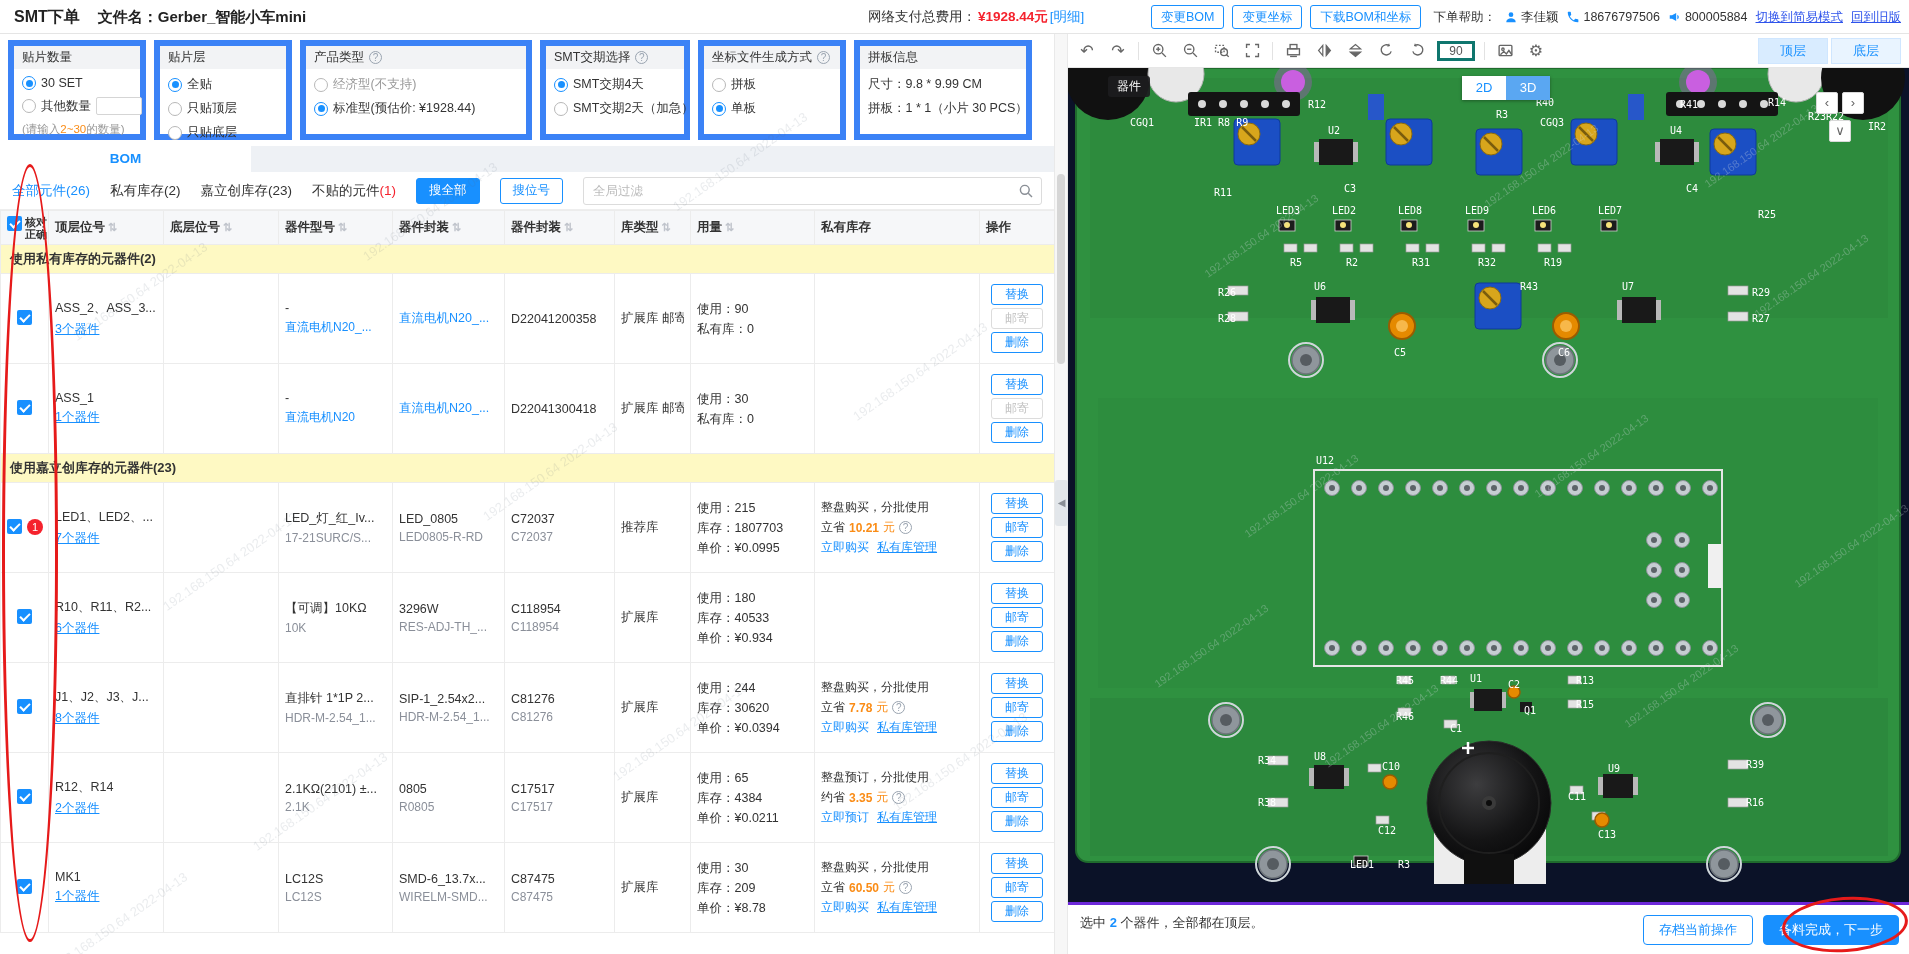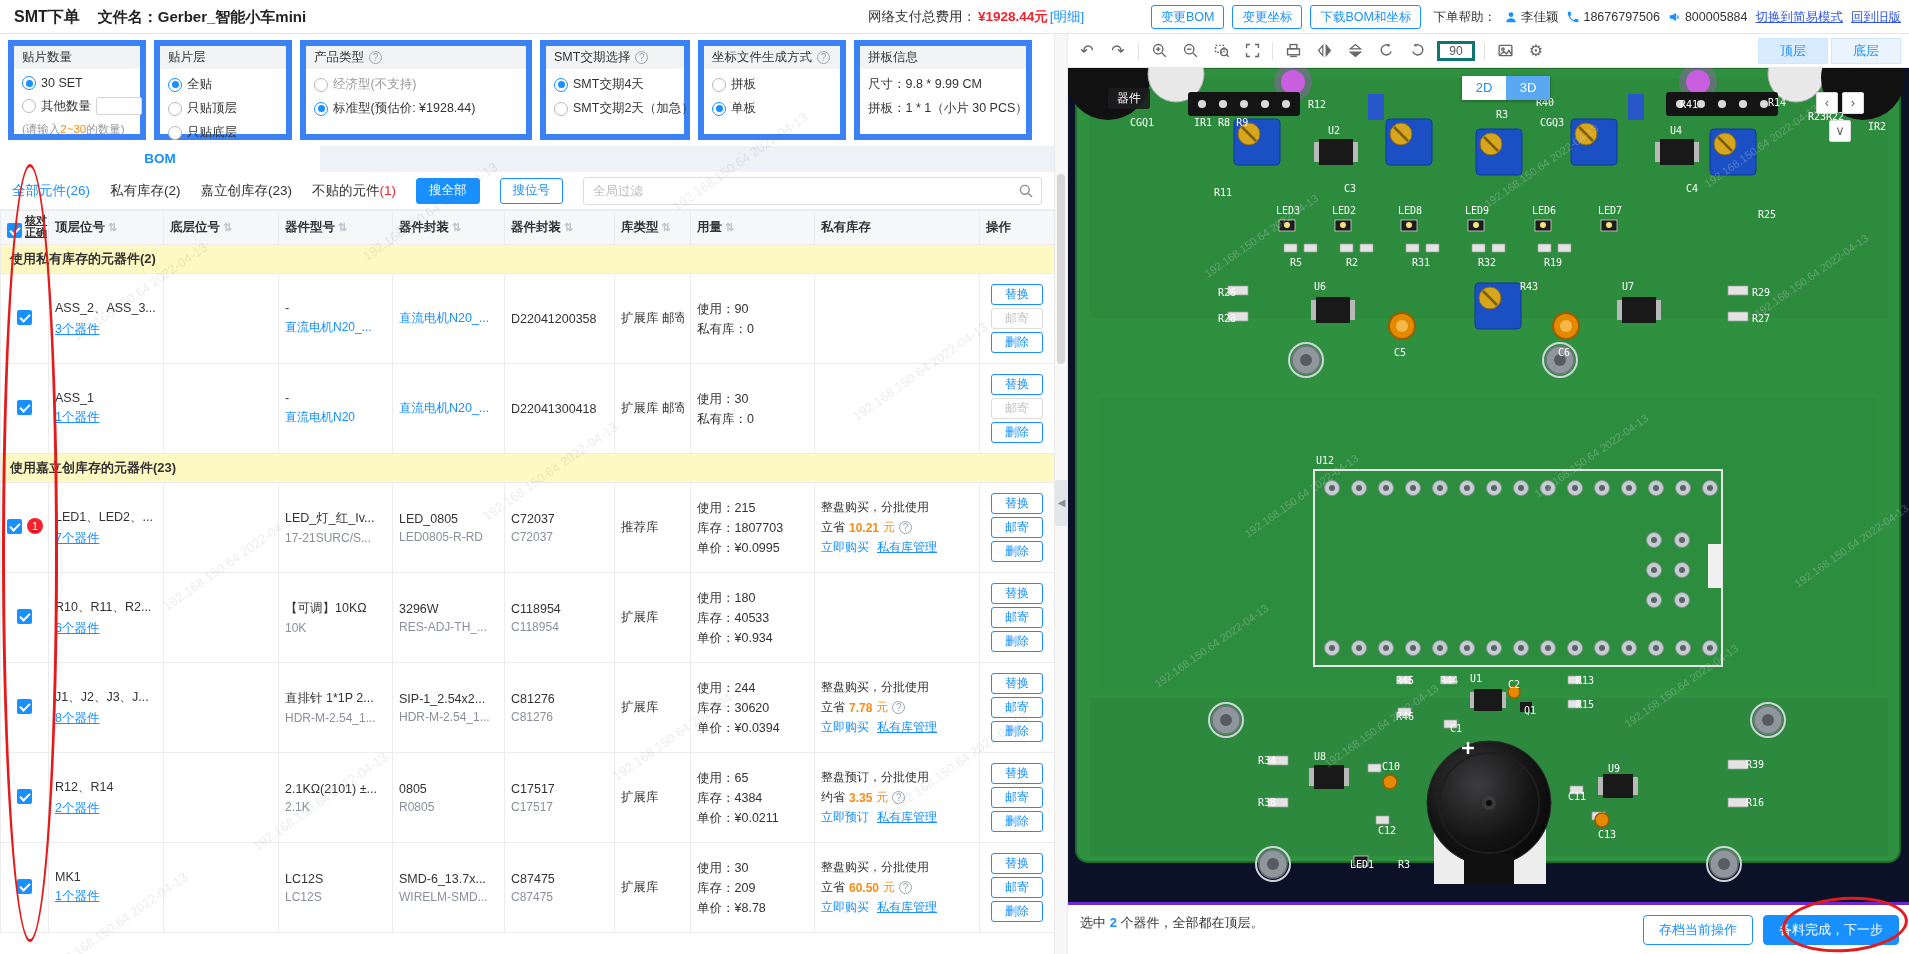--- a/index.html
+++ b/index.html
@@ -41,21 +41,21 @@
   .gray { color:#999; }
   .hint { font-size:11.5px; color:#999; white-space:nowrap; }
   .hint b { color:#fa8c16; font-weight:normal; }
   .num-input { width:46px; height:18px; border:1px solid #d5d5d5; border-radius:2px; font-size:12px; padding:0 4px; }
   .qm { width:13px; height:13px; border-radius:50%; border:1px solid #9aa4b0; color:#9aa4b0;
         font-size:10px; line-height:12px; text-align:center; display:inline-block; flex:none; }
   .qm::after { content:"?"; }
   .info-line { font-size:12.5px; color:#333; white-space:nowrap; }
 
   .bom-tabbar { height:26px; background:#eef1f5; }
-  .bom-tab { width:320px; height:26px; line-height:26px; background:#fff; color:#1890ff;
+  .bom-tab { width:251px; height:26px; line-height:26px; background:#fff; color:#1890ff;
              font-weight:bold; text-align:center; font-size:13.5px; cursor:pointer; }
 
   .filter-row { height:38px; display:flex; align-items:center; gap:20px; padding:0 12px;
                 border-bottom:1px solid #eeeeee; }
   .ftab { font-size:13.5px; color:#333; cursor:pointer; white-space:nowrap; }
   .ftab.on { color:#1890ff; }
   .fcount { color:#f5222d; }
   .btn-sm-primary { background:#1890ff; color:#fff; border:1px solid #1890ff; height:26px; padding:0 12px;
                     border-radius:3px; font-size:12.5px; cursor:pointer; white-space:nowrap; }
   .btn-sm { background:#fff; color:#1890ff; border:1px solid #1890ff; height:26px; padding:0 12px;
@@ -73,21 +73,21 @@
                  padding:0 6px; font-size:12.5px; white-space:nowrap; overflow:hidden; }
   .sort { color:#c0c4cc; font-size:11px; margin-left:3px; cursor:pointer; }
   .sort::after { content:"⇅"; }
   .hdr2 { display:inline-flex; flex-direction:column; font-size:11px; line-height:12px;
           margin-left:3px; vertical-align:middle; }
   .hdr2 i { font-style:normal; }
   tr.srow td { font-weight:bold; padding:5px 9px; color:#333; background:#fef9c3; font-size:13px; height:26px; }
   tr.drow td { padding:4px 6px; vertical-align:middle; color:#333; overflow:hidden; }
   tr.drow { height:90px; }
   .c-check { text-align:center; }
-  .cbwrap { display:inline-flex; align-items:flex-end;text-decoration:underline; }
+  .cbwrap { display:inline-flex; align-items:flex-start; }
   .cb { width:15px; height:15px; background:#1890ff; border-radius:2px; display:inline-block;
         position:relative; cursor:pointer; flex:none; }
   .cb::after { content:""; position:absolute; left:5px; top:2px; width:4px; height:8px;
                border:solid #fff; border-width:0 2px 2px 0; transform:rotate(45deg); }
   .badge { min-width:16px; height:16px; border-radius:50%; background:#f5222d; color:#fff;
            font-size:11px; line-height:16px; text-align:center; margin-left:5px; padding:0 2px; }
   .refs { color:#333; margin-bottom:4px; white-space:nowrap; overflow:hidden; }
   .lnk { color:#1890ff; cursor:pointer; text-decoration:none; }
   .u { text-decoration:underline; }
   .l1 { color:#333; white-space:nowrap; overflow:hidden; }
@@ -127,21 +127,21 @@
         font-size:13px; cursor:pointer; }
   .lb.on { background:#d9ecff; }
 
   .canvas { flex:1; position:relative; background:#0b1228; overflow:hidden; }
   .t23 { position:absolute; left:394px; top:8px; display:flex; z-index:6; box-shadow:0 1px 3px rgba(0,0,0,.35); }
   .t23 .t { width:44px; height:24px; line-height:24px; text-align:center; font-size:13px;
             background:#fff; color:#1890ff; cursor:pointer; }
   .t23 .t.on { background:#5aa7f2; color:#fff; }
   .navbtn { position:absolute; width:22px; height:22px; background:#fff; border:1px solid #d9d9d9;
             color:#666; text-align:center; line-height:20px; font-size:13px; z-index:6; border-radius:2px; cursor:pointer; }
-  .tagtip { position:absolute; left:40px; top:20px; background:rgba(28,28,30,.92); color:#fff;
+  .tagtip { position:absolute; left:40px; top:8px; background:rgba(28,28,30,.92); color:#fff;
             font-size:12px; padding:2px 9px; border-radius:3px; z-index:6; }
 
   .vf { height:52px; background:#fff; position:relative; border-top:3px solid #6d28d9; flex:none; }
   .status { position:absolute; left:12px; top:9px; font-size:13px; color:#333; }
   .status b { color:#1890ff; font-weight:bold; }
   .fbtns { position:absolute; right:10px; bottom:9px; display:flex; gap:10px; }
   .btn-outline { height:30px; padding:0 15px; background:#fff; border:1px solid #1890ff; color:#1890ff;
                  border-radius:4px; font-size:13px; cursor:pointer; }
   .btn-primary { height:30px; padding:0 15px; background:#1890ff; border:1px solid #1890ff; color:#fff;
                  border-radius:4px; font-size:13px; cursor:pointer; }

